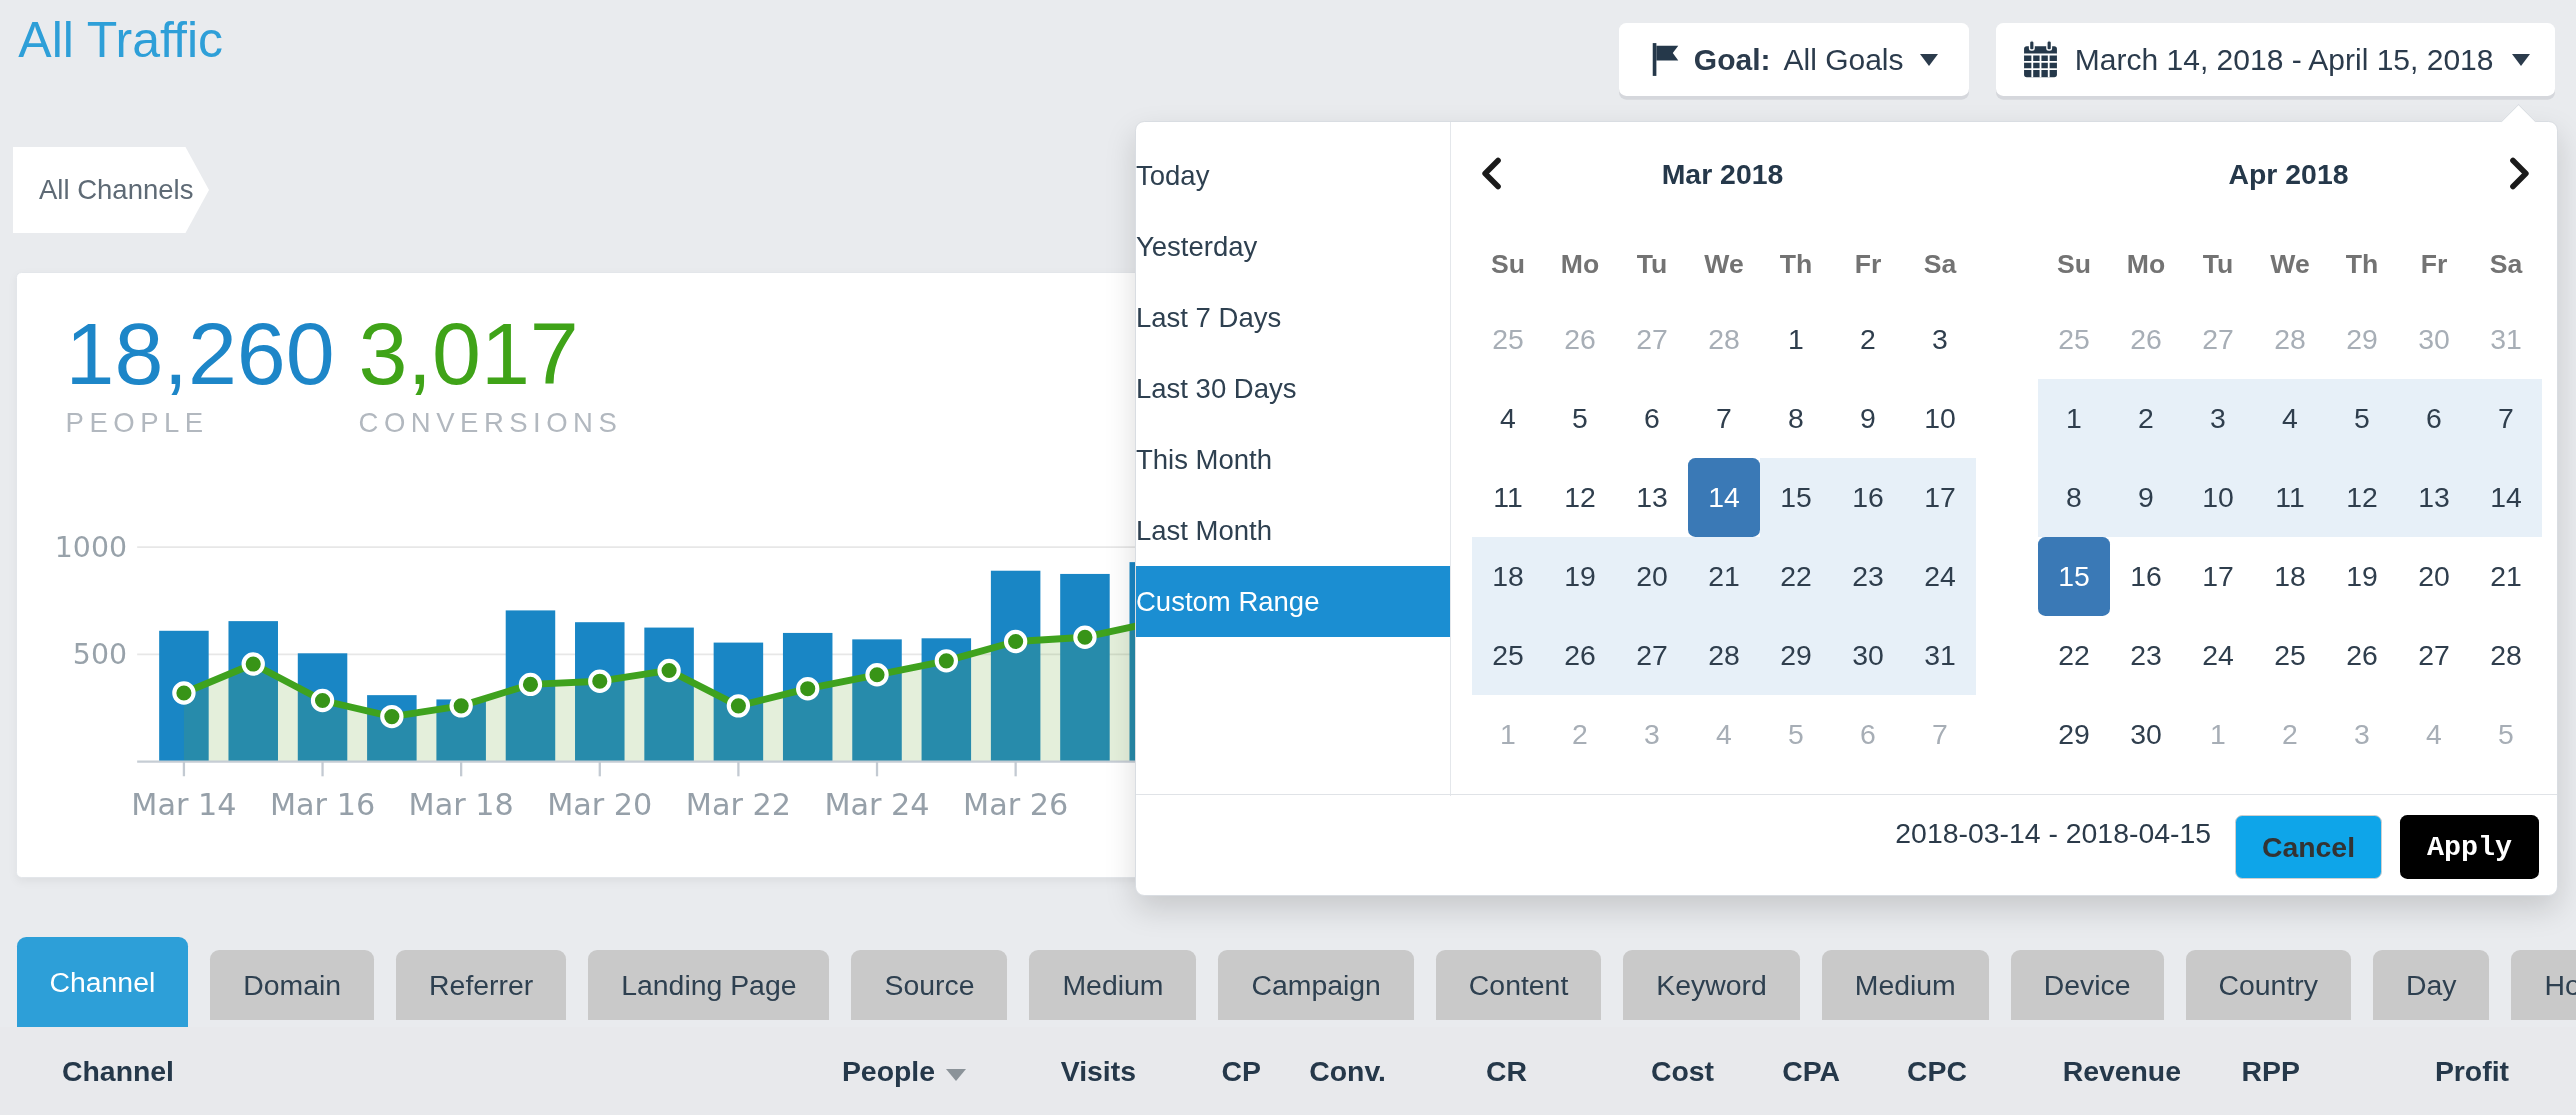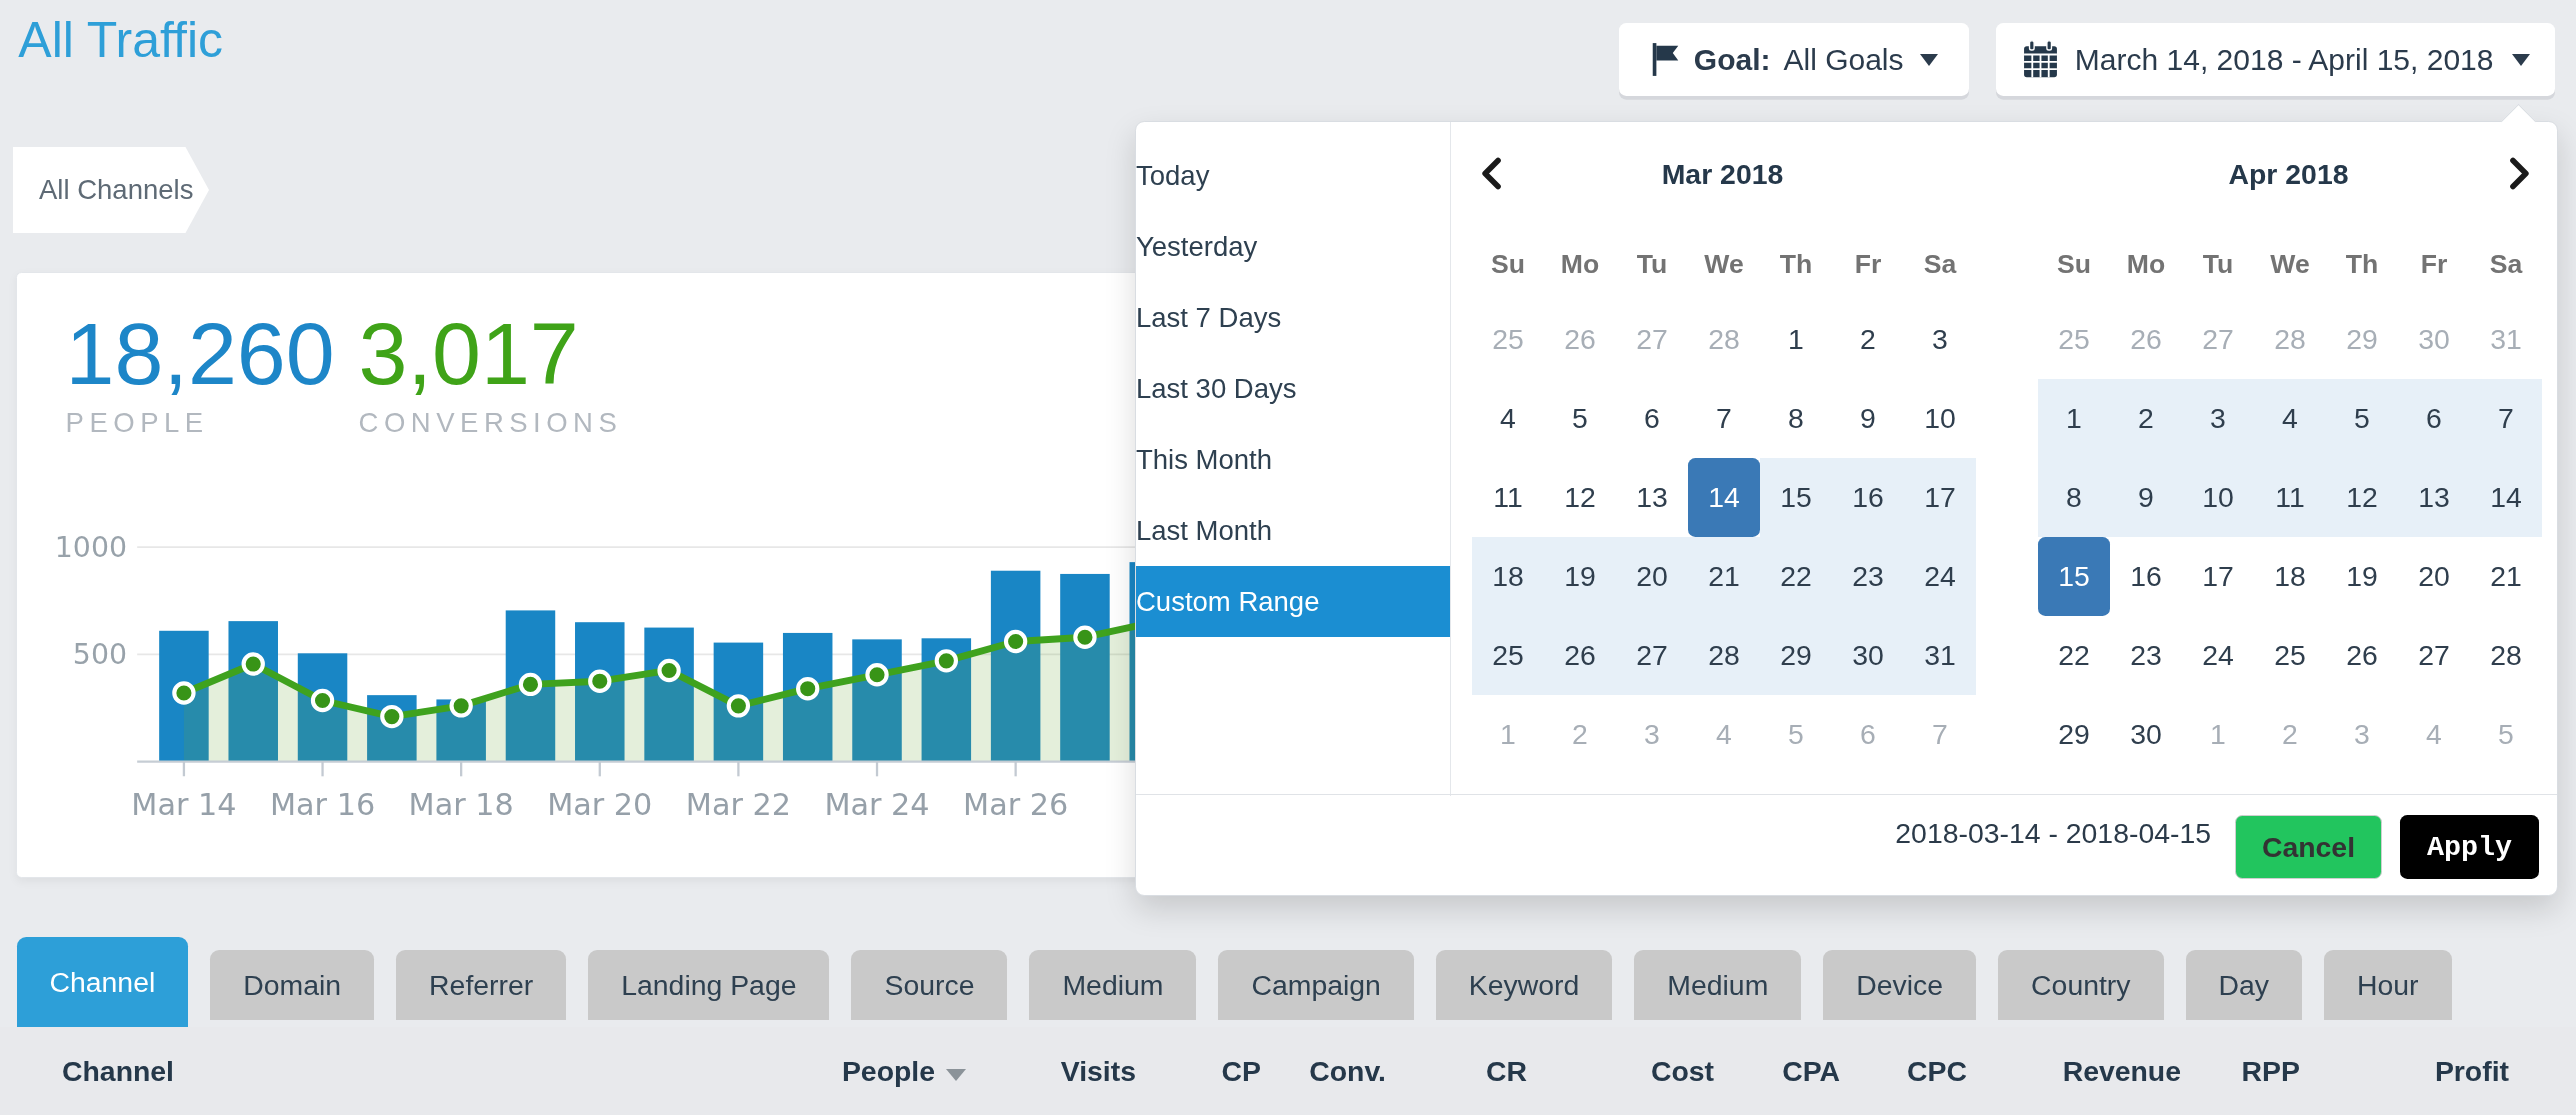--- a/index.html
+++ b/index.html
@@ -53,21 +53,21 @@
   .grid{margin-top:13px;}
   .cell{height:79px;line-height:79px;text-align:center;font-size:28.4px;color:#2f3e4d;cursor:pointer;}
   .cell.muted{color:#a7aeb6;}
   .cell.range{background:#e7f0f8;}
   .cell.selected{background:#3a79b6;color:#fff;border-radius:7.3px;}
   .panel-footer{position:absolute;left:0;bottom:0;width:100%;height:101px;border-top:0.9px solid #e0e3e7;
          box-sizing:border-box;}
   .range-text{position:absolute;right:346px;top:22px;font-size:28.4px;color:#2b3a49;}
   .btn{position:absolute;top:20px;height:64px;border-radius:7.3px;font-size:28.4px;font-weight:bold;
        display:flex;align-items:center;justify-content:center;cursor:pointer;box-sizing:border-box;}
-  .btn-cancel{left:1099px;width:147px;background:#22c55e;border:0.9px solid #cfcfcf;color:#333;}
+  .btn-cancel{left:1099px;width:147px;background:#0ea5e9;border:0.9px solid #cfcfcf;color:#333;}
   .btn-apply{left:1264px;width:139px;background:#000000;color:#fff;font-family:Liberation Mono, monospace;}
   
   .tabs{position:absolute;left:16.5px;top:937px;height:90px;display:flex;gap:22px;align-items:flex-start;}
   .tab{height:70px;margin-top:13px;padding:0 33px;background:#c9c9c9;border-radius:9.2px 9.2px 0 0;
        font-size:28.4px;color:#2e4050;display:flex;align-items:center;cursor:pointer;white-space:nowrap;}
   .tab.active{height:90px;margin-top:0;background:#2d9fd8;color:#fff;}
   
   .thead{position:absolute;left:0;top:1027px;width:2576px;height:88px;background:#e8e9ec;
          display:flex;align-items:center;padding:0 67px 0 62px;box-sizing:border-box;
          font-size:28.4px;font-weight:bold;color:#25384a;}
@@ -323,20 +323,21 @@
   </div>
 
   <div class="tabs" id="tabs">
       <div class="tab active">Channel</div>
       <div class="tab">Domain</div>
       <div class="tab">Referrer</div>
       <div class="tab">Landing Page</div>
       <div class="tab">Source</div>
       <div class="tab">Medium</div>
       <div class="tab">Campaign</div>
+      <div class="tab">Content</div>
       <div class="tab">Keyword</div>
       <div class="tab">Medium</div>
       <div class="tab">Device</div>
       <div class="tab">Country</div>
       <div class="tab">Day</div>
       <div class="tab">Hour</div>
     </div>
 
   <div class="thead" id="thead">
       <div class="th grow"><span>Channel</span></div>

